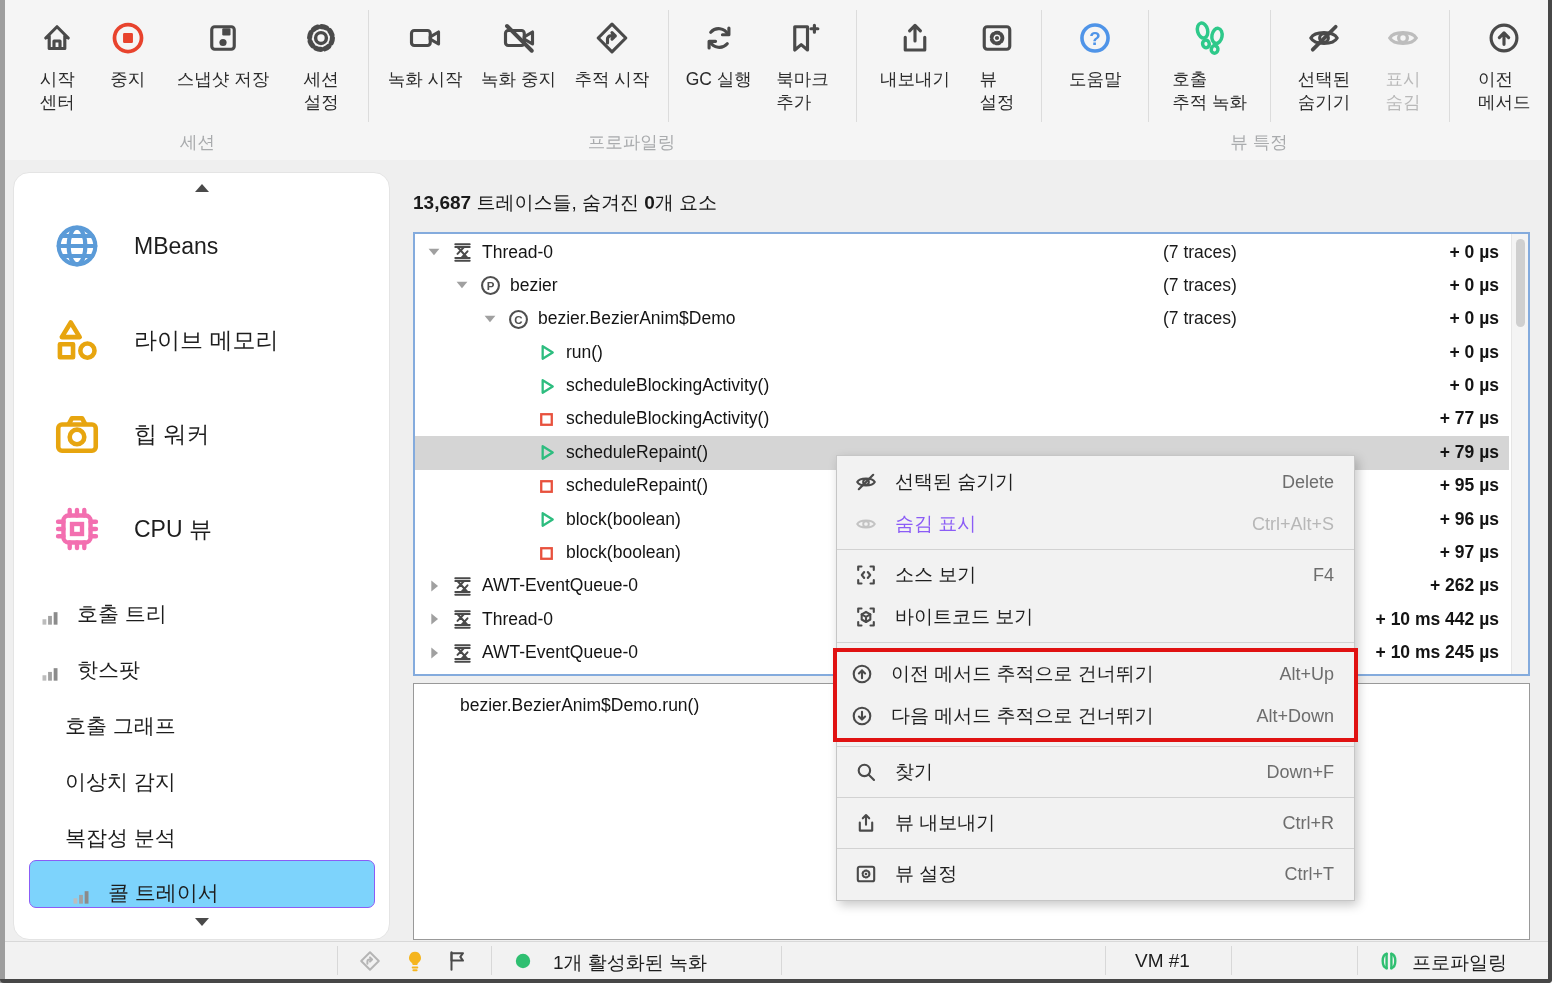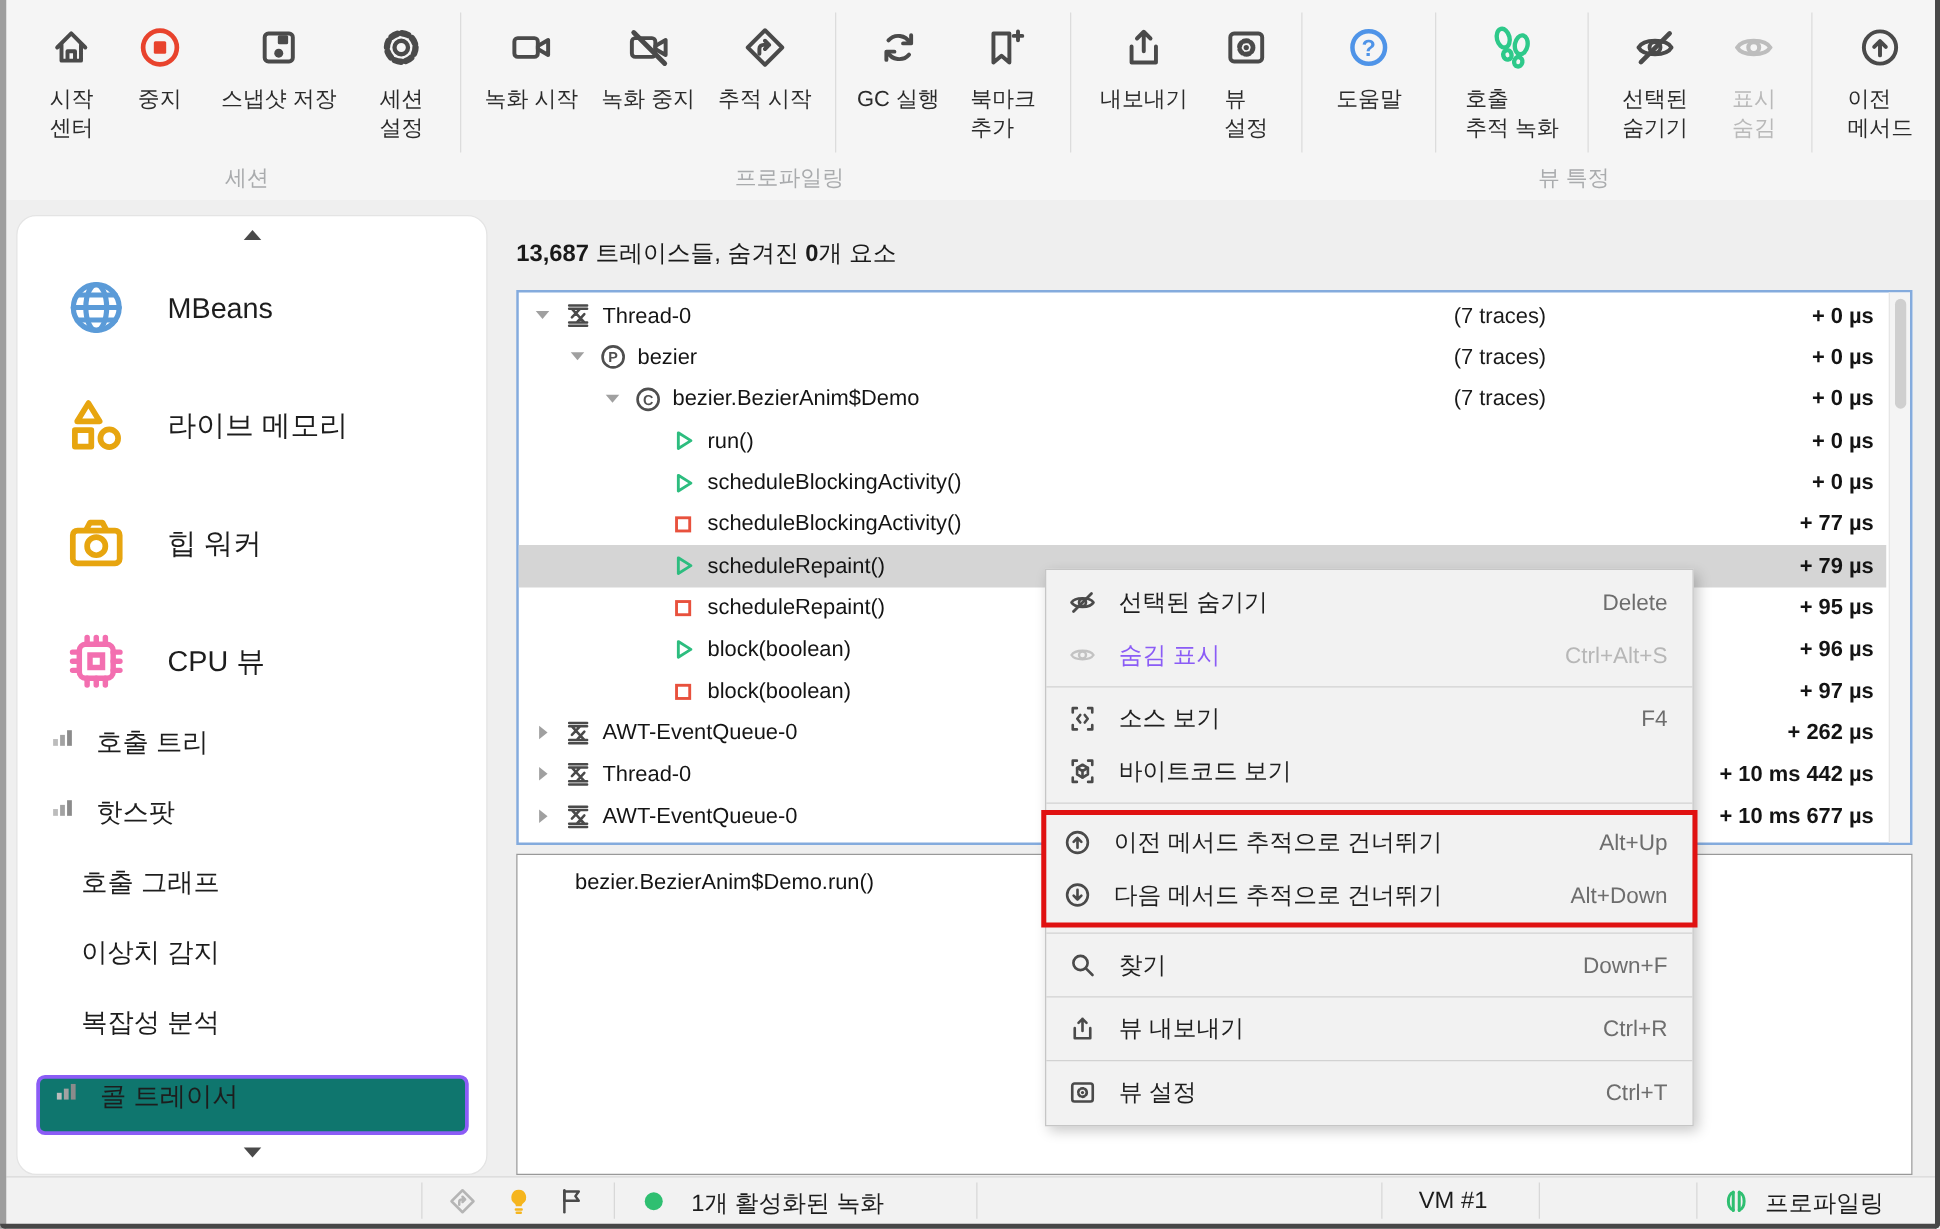--- a/index.html
+++ b/index.html
@@ -24,25 +24,25 @@
   .tb-group-label { position:absolute; text-align:center; }
   svg.ico { stroke:#4a4a4a; fill:none; stroke-width:2.1; stroke-linecap:round; stroke-linejoin:round; }
 
   
   .sidebar { position:absolute; left:13px; top:172px; width:377px; height:768px; background:#ffffff;
              border:1px solid #e4e4e4; border-radius:16px; }
   .side-scroll { position:absolute; left:0; right:0; display:flex; justify-content:center; cursor:default; }
   .side-item-lg { position:absolute; left:20px; right:14px; height:84px; display:flex; align-items:center; cursor:default; }
   .side-item-lg .lg-ico { width:52px; height:52px; margin-left:18px; flex:0 0 52px; display:flex; align-items:center; }
   .side-item-lg .lg-label { font-size:23px; color:#1d1d1d; margin-left:30px; }
-  .side-item-sm { position:absolute; left:15px; width:346px; height:48px; display:flex; align-items:flex-start; border-radius:7px; cursor:default; }
+  .side-item-sm { position:absolute; left:15px; width:346px; height:48px; display:flex; align-items:flex-end; border-radius:7px; cursor:default; }
   .side-item-sm .sm-ico { width:20px; height:20px; margin-left:11px; flex:0 0 20px; }
   .side-item-sm .sm-label { font-size:21px; color:#1d1d1d; margin-left:17px; }
   .side-item-sm .sm-label.noicon { margin-left:36px; }
-  .side-item-sm.selected { background:#0f766e; border:3px solid #8b5cf6; }
+  .side-item-sm.selected { background:#7dd3fc; border:1px solid #8b5cf6;padding-left:30px; }
 
   
   .trace-header { position:absolute; left:413px; top:190px; font-size:19px; color:#1a1a1a; white-space:pre; }
   .trace-header b { font-weight:bold; }
 
   
   .tree-panel { position:absolute; left:413px; top:232px; width:1117px; height:444px; background:#fff;
                 border:2px solid #84abdd; }
   .tree-rows { position:absolute; left:0; top:2px; right:19px; }
   .tree-row { position:relative; height:33.4px; font-size:17.5px; color:#141414; }
@@ -486,21 +486,21 @@
       </div>
 
       <div class="tree-row" style="--lvl:0">
         <span class="tr-exp"><svg width="18" height="18" viewBox="0 0 20 20">
               <polygon points="7,4 14.5,10 7,16" fill="#a0a0a0"></polygon>
             </svg></span>
         <span class="tr-ico"><svg class="ico" width="23" height="23" viewBox="0 0 24 24" stroke-width="2">
               <path d="M4.5 3.5h15M4.5 6.3h15M4.5 17.7h15M4.5 20.5h15M6.8 6.3 17.2 17.7M13.6 6.3 6.8 13.4M17.2 10.8l-6.3 6.9"></path>
             </svg></span>
         <span class="tr-name">AWT-EventQueue-0</span>
-        <span class="tr-time">+ 10 ms 677 µs</span>
+        <span class="tr-time">+ 10 ms 245 µs</span>
       </div>
 
     </div>
     <div class="vscroll">
       <div class="vthumb"></div>
     </div>
   </div>
 
   <div class="detail-panel">
     <div class="detail-text">bezier.BezierAnim$Demo.run()</div>

